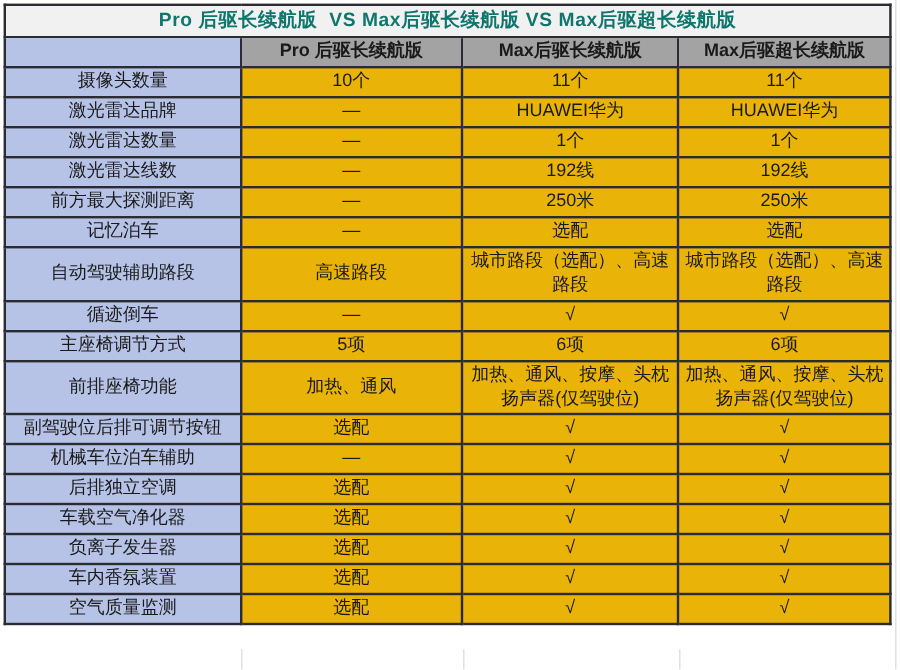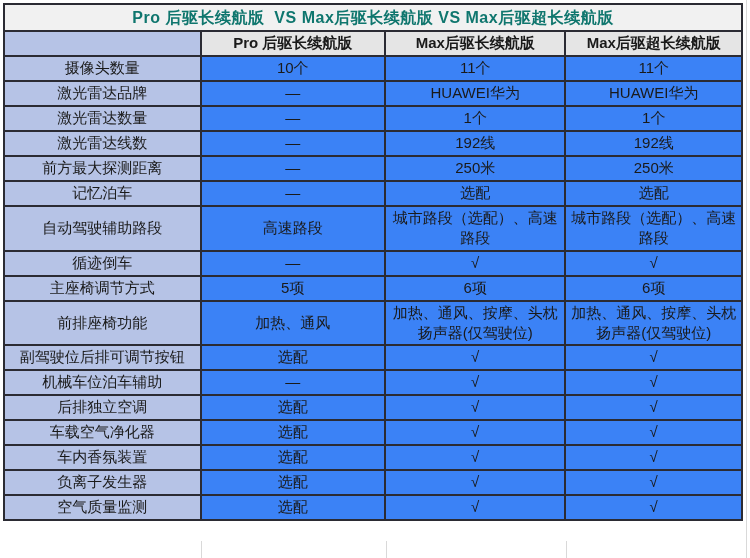--- a/index.html
+++ b/index.html
@@ -17,25 +17,25 @@
     text-align:center;vertical-align:middle;
     font-size:15px;font-weight:normal;
     padding:1px 4px;line-height:1.35;
     word-break:break-all;
   }
   td.title{
     background:#f1f1f1;color:#0f766e;font-weight:bold;font-size:16px;
     height:23px;white-space:pre;letter-spacing:0.5px;
   }
   tr.header th{
-    background:#e5e5e5;font-weight:bold;height:21px;position:relative;
+    background:#a3a3a3;font-weight:bold;height:21px;position:relative;
   }
   tr.header th.corner{background:#b6c3e6;}
   th.rowlabel{background:#b6c3e6;height:21px;text-align:center;}
-  td.val{background:#3b82f6;height:21px;}
+  td.val{background:#eab308;height:21px;}
   .gridstub{
     position:absolute;width:1px;background:#d9d9d9;
   }
 </style>
 </head>
 <body>
 
 <div class="sheet">
   <table>
     <colgroup>
@@ -133,27 +133,27 @@
           <td class="val">√</td>
           <td class="val">√</td>
         </tr>
         <tr>
           <th class="rowlabel">车载空气净化器</th>
           <td class="val">选配</td>
           <td class="val">√</td>
           <td class="val">√</td>
         </tr>
         <tr>
-          <th class="rowlabel">车内香氛装置</th>
+          <th class="rowlabel">负离子发生器</th>
           <td class="val">选配</td>
           <td class="val">√</td>
           <td class="val">√</td>
         </tr>
         <tr>
-          <th class="rowlabel">负离子发生器</th>
+          <th class="rowlabel">车内香氛装置</th>
           <td class="val">选配</td>
           <td class="val">√</td>
           <td class="val">√</td>
         </tr>
         <tr>
           <th class="rowlabel">空气质量监测</th>
           <td class="val">选配</td>
           <td class="val">√</td>
           <td class="val">√</td>
         </tr>

